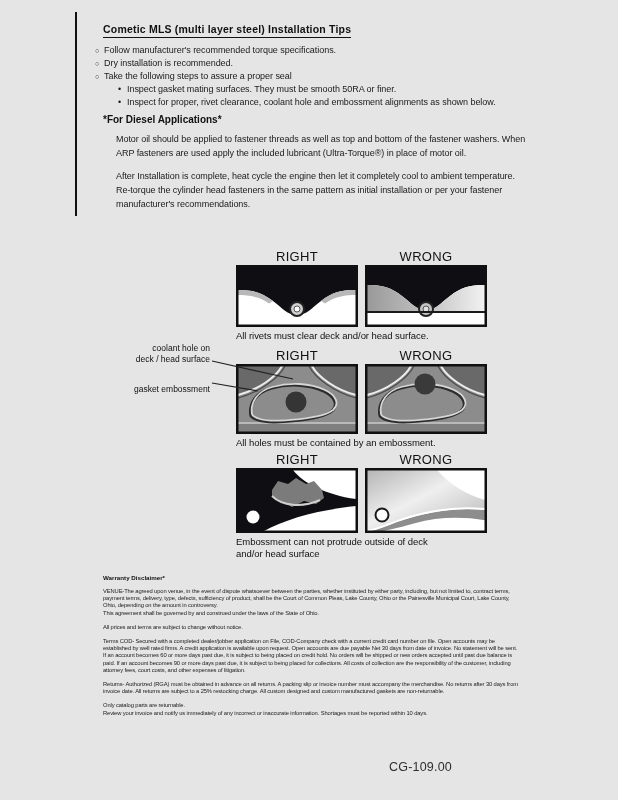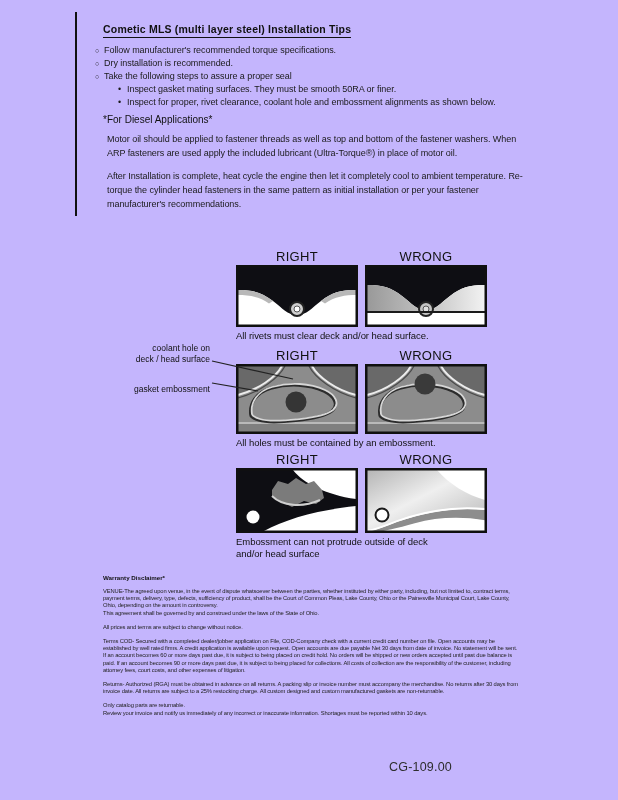--- a/index.html
+++ b/index.html
@@ -1,33 +1,33 @@
 <!DOCTYPE html>
 <html><head>
 <meta charset="utf-8">
 <style>
   html,body{margin:0;padding:0;background:#ffffff;}
   .page{
-    position:relative;width:618px;height:800px;background:#c4b5fd;overflow:hidden;
+    position:relative;width:618px;height:800px;background:#e5e5e5;overflow:hidden;
     font-family:"Liberation Sans","DejaVu Sans",sans-serif;color:#1a1a1a;
   }
   .left-rule{position:absolute;left:75px;top:12px;width:2px;height:204px;background:#111;}
   .title-wrap{position:absolute;left:103px;top:19px;}
   .title-wrap h1{
     margin:0;font-size:10.5px;font-weight:bold;letter-spacing:.2px;
     display:inline-block;border-bottom:1.6px solid #111;padding-bottom:2px;color:#111;
   }
   .tips{position:absolute;left:95px;top:44px;width:440px;font-size:9px;letter-spacing:-.05px;}
   .tip-line{display:flex;align-items:flex-start;line-height:13px;}
   .tip-line .marker{width:9px;flex:0 0 9px;font-size:7px;line-height:13px;}
   .tip-line.sub{margin-left:23px;}
   .tip-line.sub .marker{font-size:9px;}
   .diesel{position:absolute;left:103px;top:114px;width:426px;}
-  .diesel h2{margin:0 0 7px 0;font-size:10px;font-weight:normal;color:#111;}
-  .diesel p{margin:0 0 9px 4px;font-size:9px;line-height:14px;letter-spacing:-.05px;}
+  .diesel h2{margin:0 0 7px 0;font-size:10px;font-weight:bold;color:#111;}
+  .diesel p{margin:0 0 9px 13px;font-size:9px;line-height:14px;letter-spacing:-.05px;}
   .figure{position:absolute;left:236px;width:252px;margin-top:20px;}
   .fig1{top:229px;}
   .fig2{top:328px;}
   .fig3{top:432px;}
   .fig-headers{display:flex;gap:7px;}
   .fig-headers span{width:122px;text-align:center;font-size:13px;line-height:15px;color:#111;letter-spacing:.3px;}
   .fig-panels{display:flex;gap:7px;margin-top:1px;}
   .fig-panels svg{display:block;}
   .fig-caption{margin-top:3px;font-size:9.5px;line-height:12px;letter-spacing:-.05px;color:#111;}
   .coolant-label{position:absolute;left:112px;top:343px;width:98px;text-align:right;

